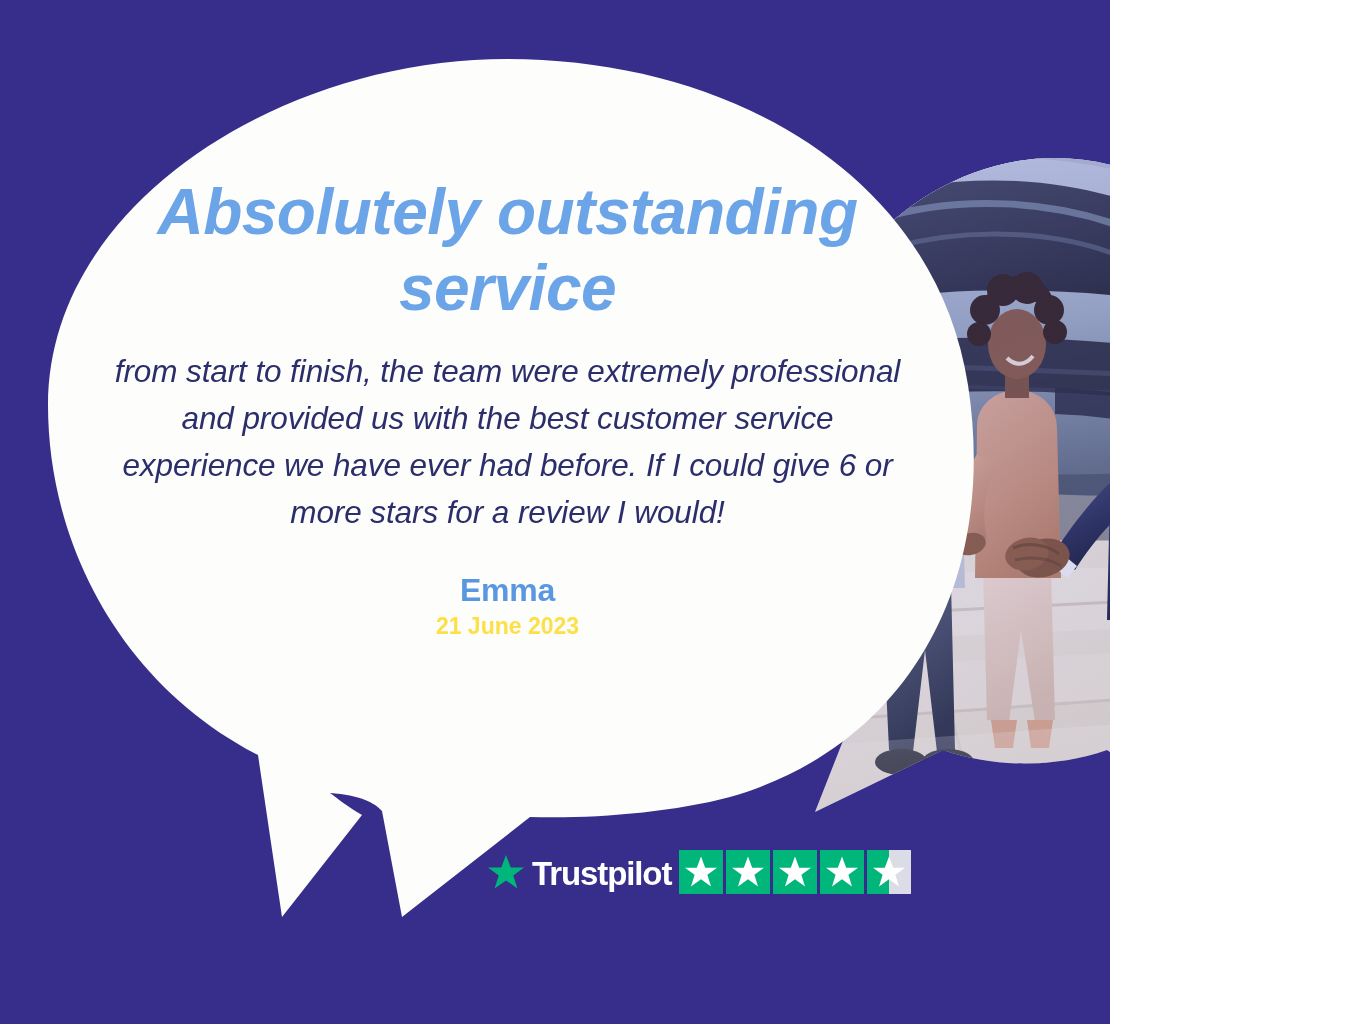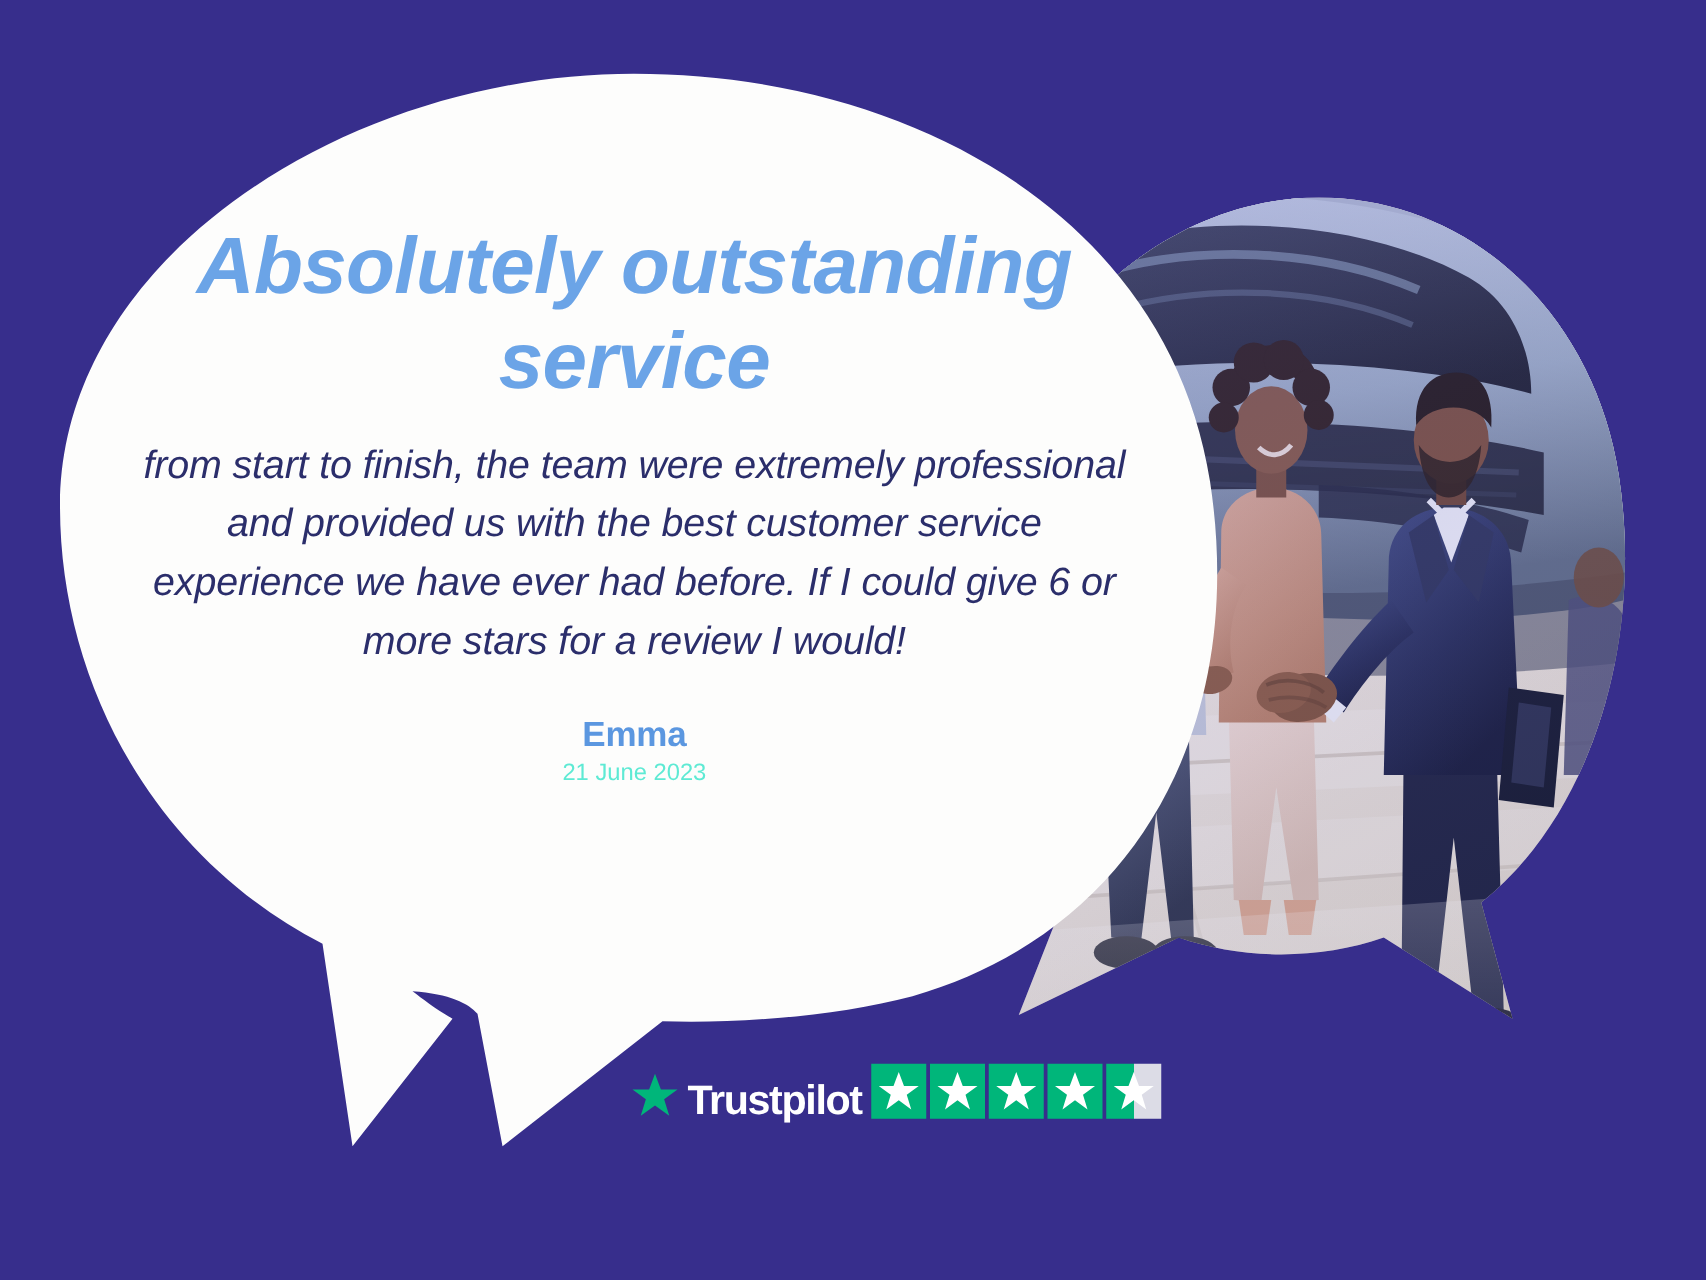--- a/index.html
+++ b/index.html
@@ -2,21 +2,21 @@
 <html><head>
 <meta charset="utf-8">
 <style>
   html, body {
     margin: 0;
     padding: 0;
     background: #ffffff;
   }
   #stage {
     position: relative;
-    width: 1365px;
+    width: 1110px;
     height: 1024px;
     overflow: hidden;
     background: #372E8C;
     font-family: "Liberation Sans", sans-serif;
   }
 
   
   #bg {
     position: absolute;
     inset: 0;
@@ -78,41 +78,41 @@
     line-height: 1.49;
     font-style: italic;
     font-weight: 400;
     color: #2B2E6B;
     letter-spacing: -0.1px;
     padding: 0 25px;
   }
 
   #reviewer-name {
     margin: 36px 0 0 0;
-    font-size: 28px;
+    font-size: 32px;
     font-weight: 700;
     color: #5B97E0;
     letter-spacing: -0.2px;
   }
 
   #reviewer-date {
     margin: 4px 0 0 0;
-    font-size: 19px;
-    font-weight: 400;
-    color: #5eead4;
+    font-size: 23px;
+    font-weight: 700;
+    color: #fde047;
     letter-spacing: 0px;
   }
 
   
   #trustpilot {
     position: absolute;
-    left: 505px;
+    left: 487px;
     top: 849px;
     display: flex;
-    align-items: flex-end;
+    align-items: center;
     height: 46px;
   }
   #tp-logo {
     display: flex;
     align-items: center;
     margin-right: 6px;
   }
   #tp-logo svg { display: block; }
   #tp-wordmark {
     font-size: 33px;

